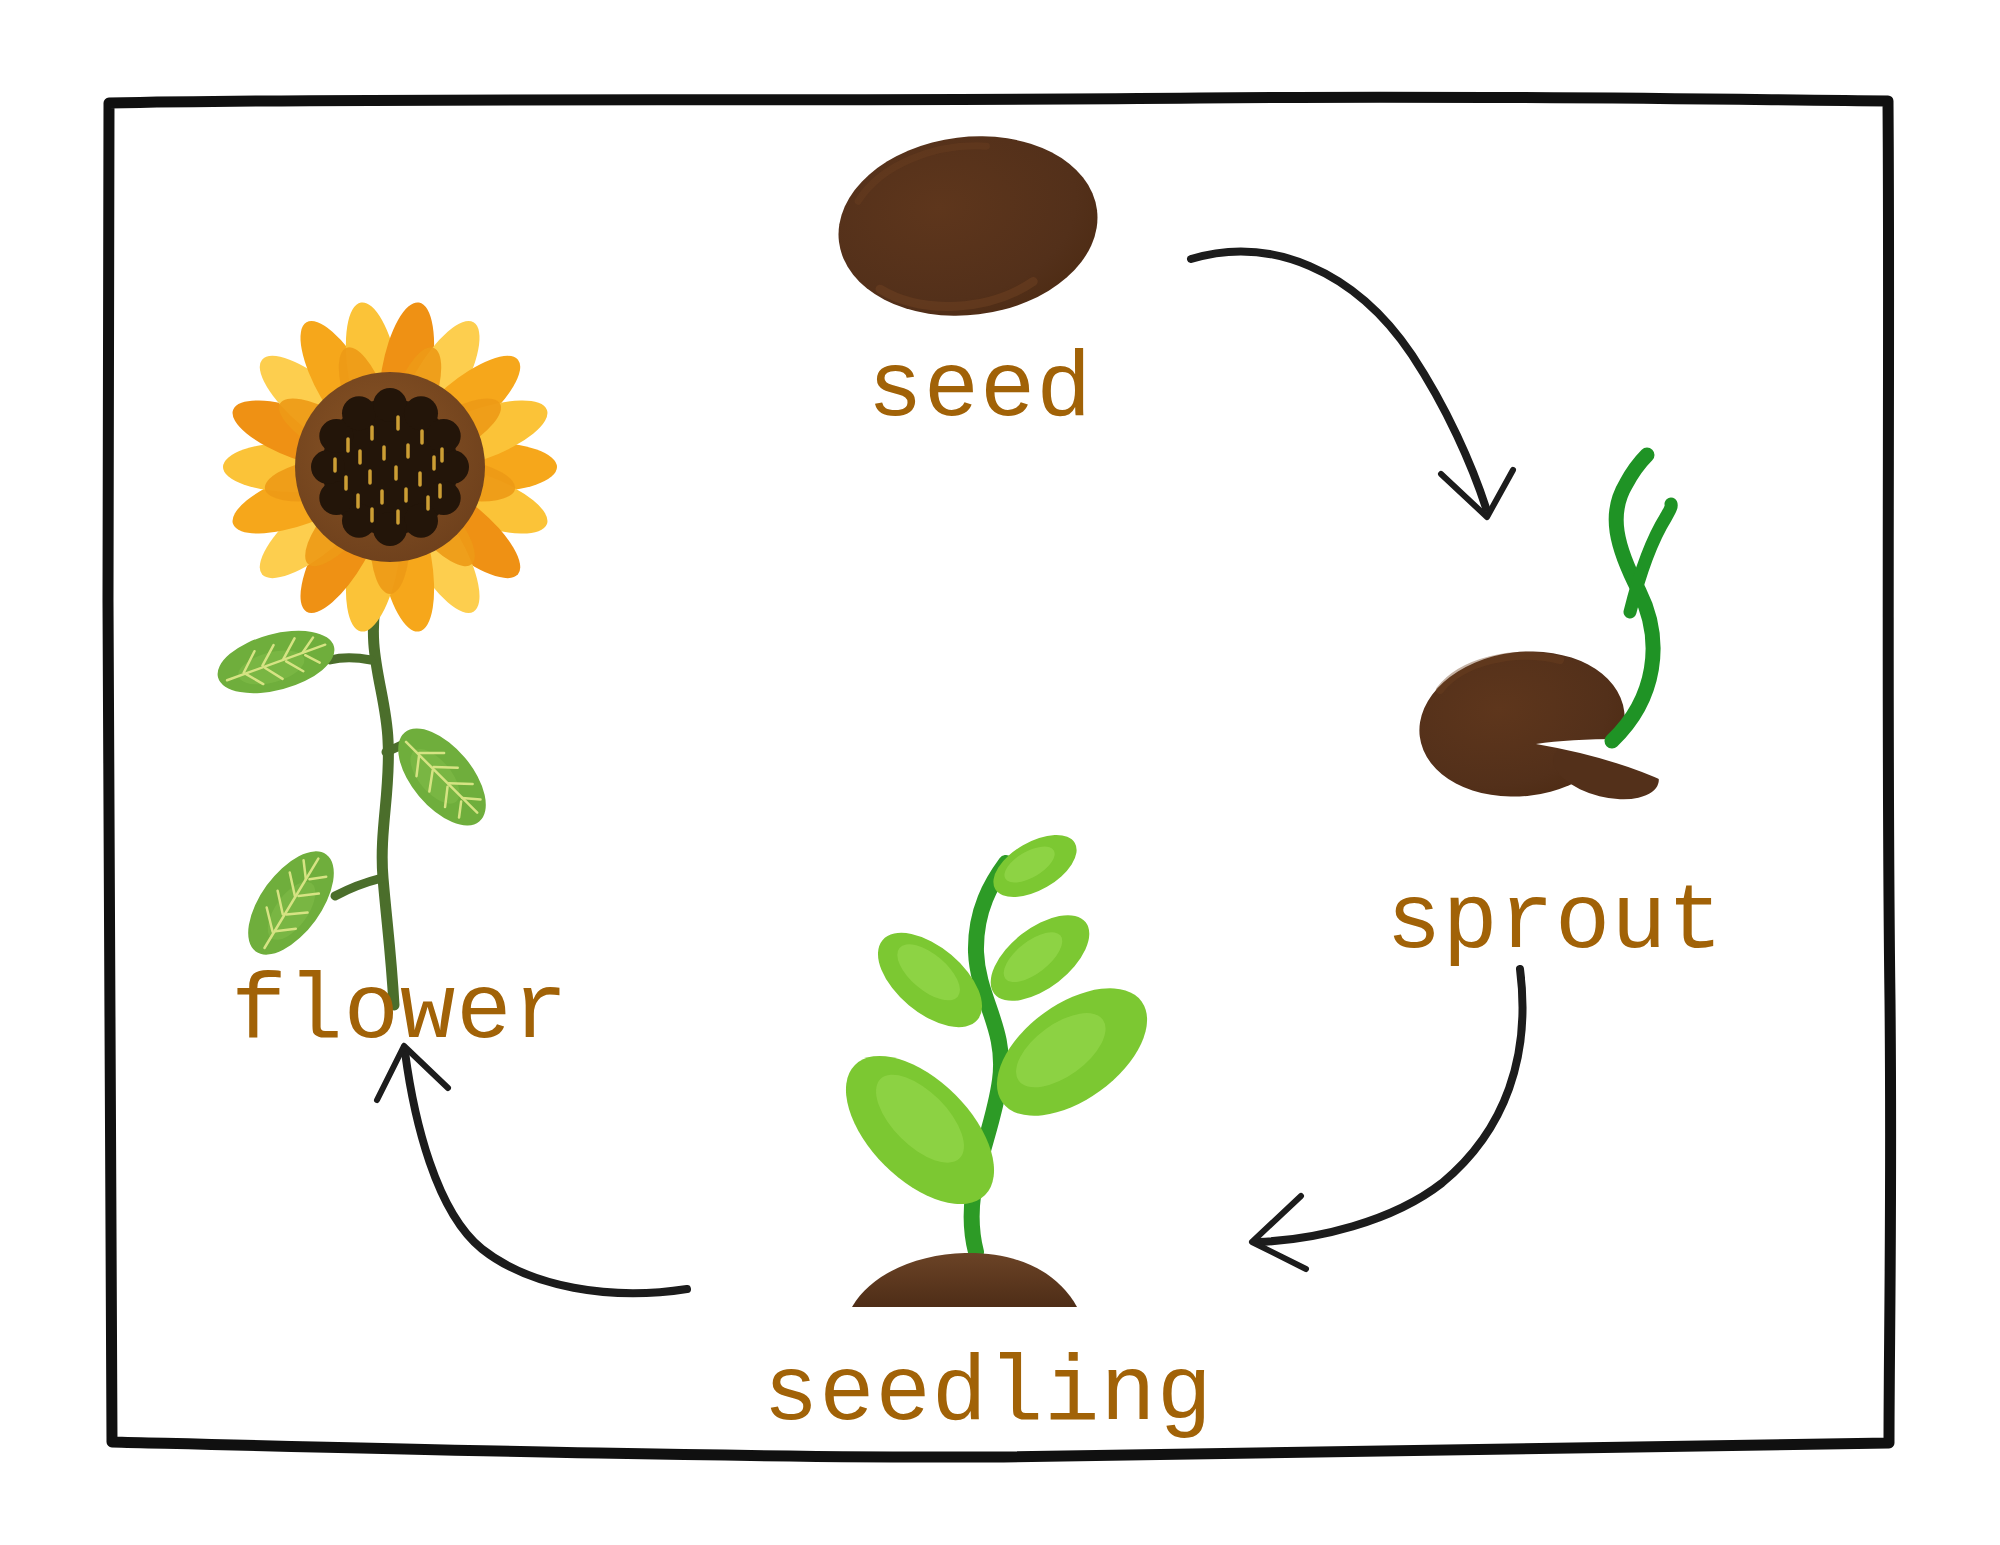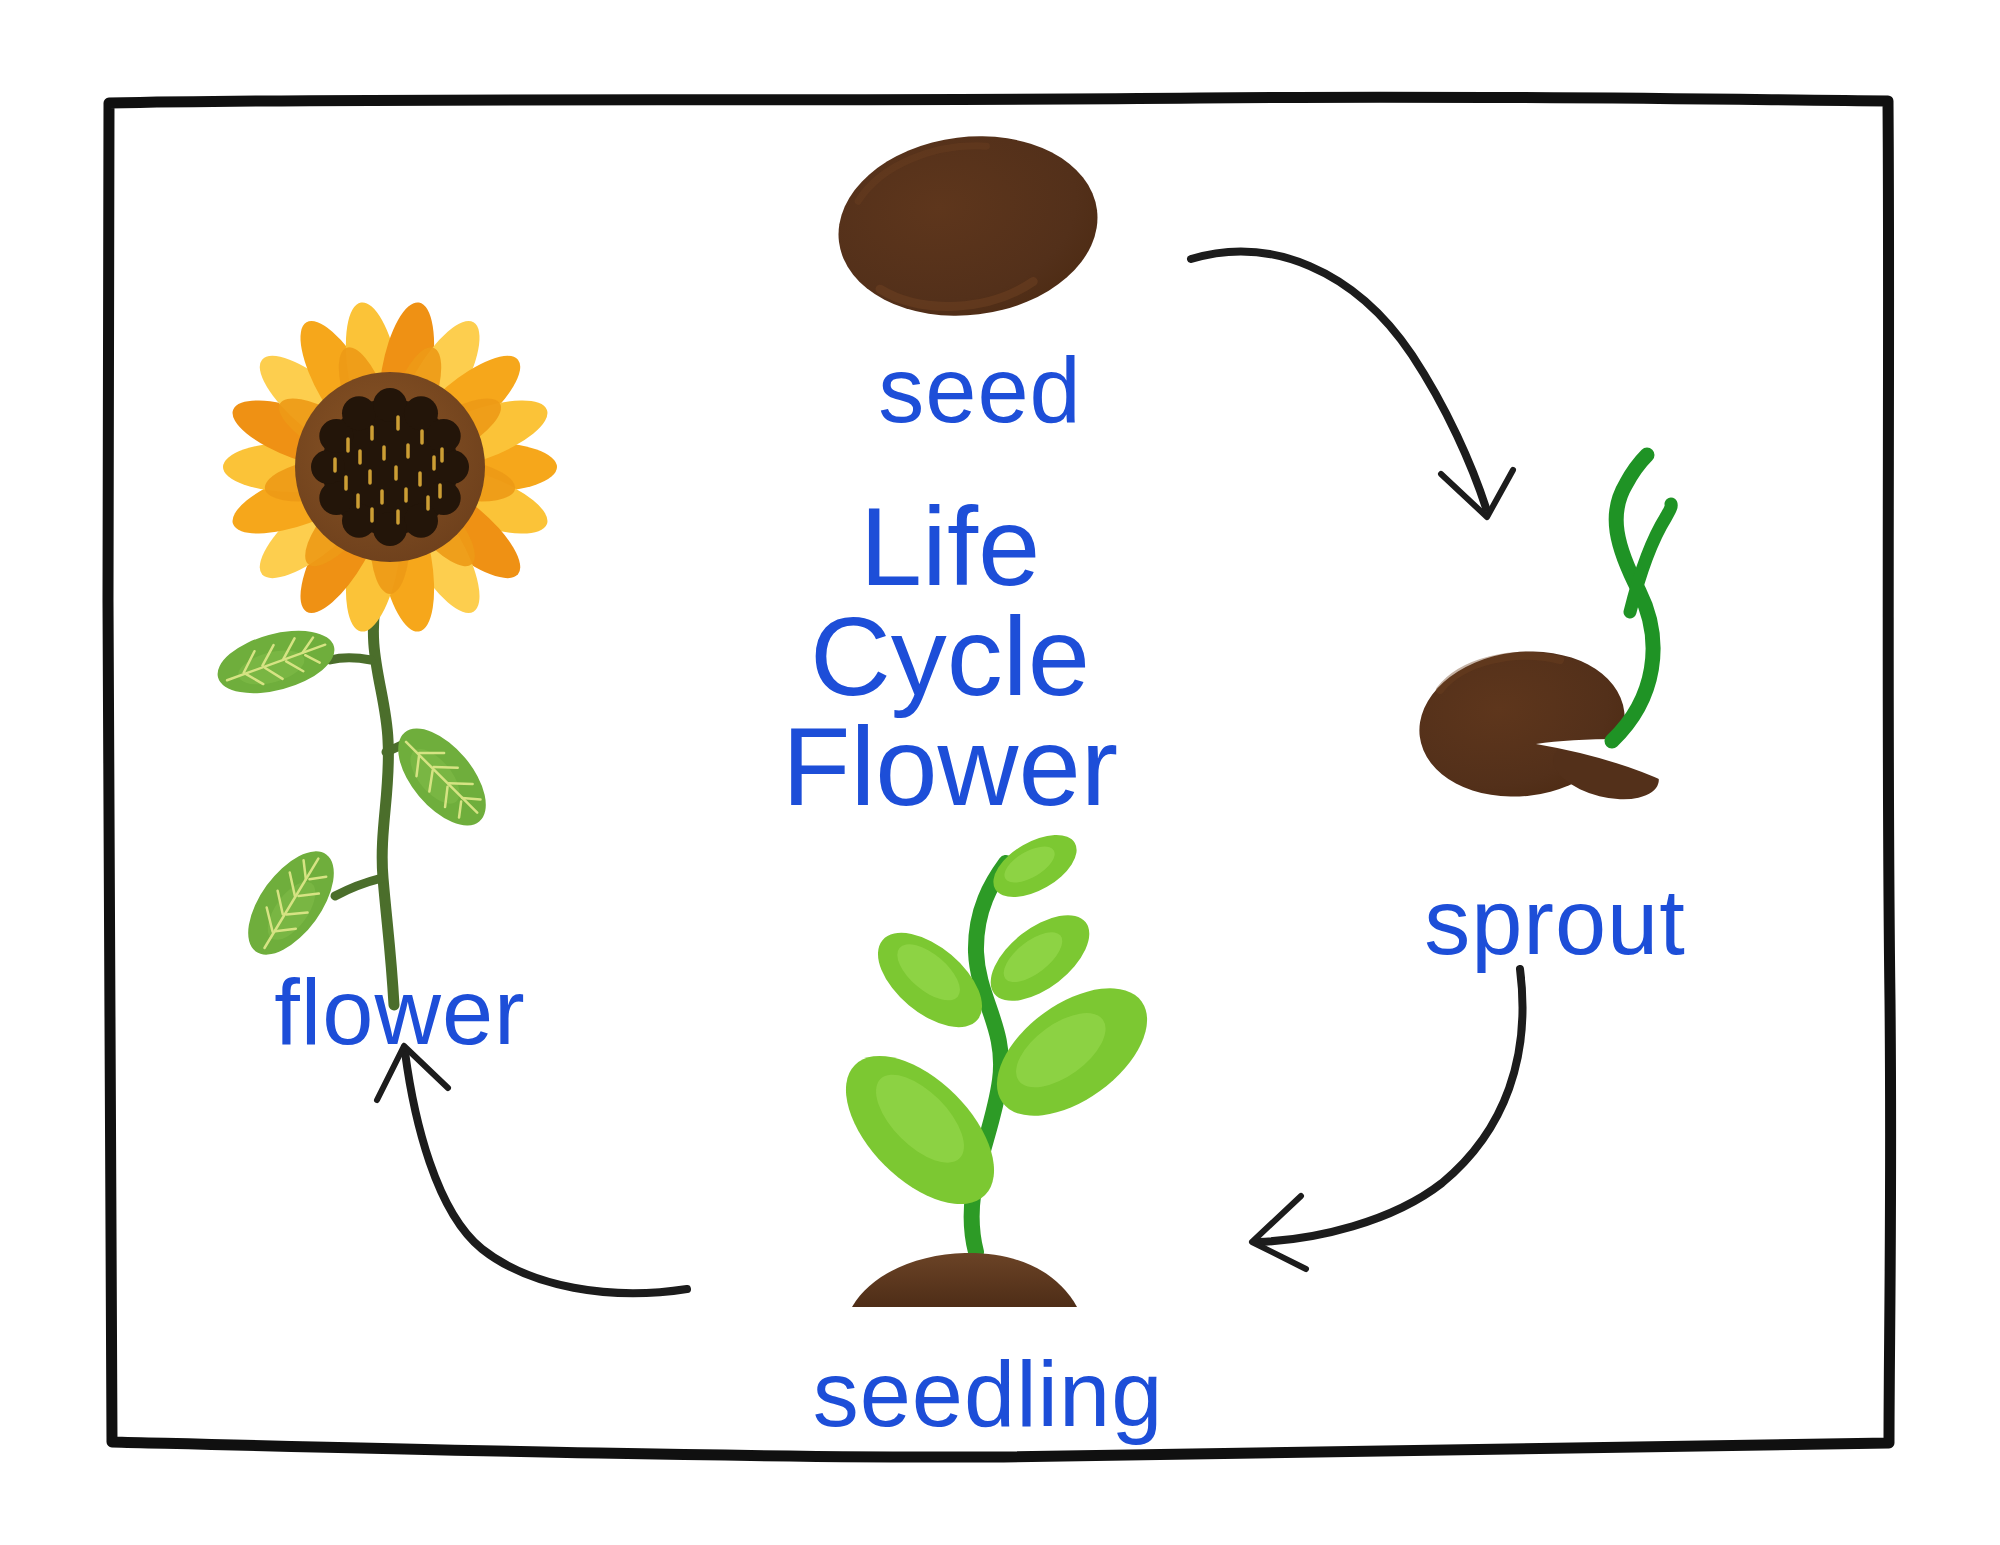--- a/index.html
+++ b/index.html
@@ -1,20 +1,20 @@
 <!DOCTYPE html>
 <html><head>
 <meta charset="utf-8">
 <style>
   html,body{margin:0;padding:0;background:#ffffff;}
   .canvas{position:relative;width:2000px;height:1545px;background:#ffffff;overflow:hidden;
           font-family:"Liberation Sans", sans-serif;}
   .art{position:absolute;left:0;top:0;width:2000px;height:1545px;}
-  .txt{position:absolute;color:#1d4ed8;white-space:nowrap;transform:translateX(-50%);
-       font-family:Liberation Sans, sans-serif;}
+  .txt{position:absolute;color:#a16207;white-space:nowrap;transform:translateX(-50%);
+       font-family:Liberation Mono, monospace;}
   .title{left:950px;top:492px;font-size:112px;line-height:110px;text-align:center;font-weight:400;}
   .title span{display:block;}
   .stage-label{font-size:92px;font-weight:400;letter-spacing:1px;}
   .lbl-seed{left:980px;top:338px;}
   .lbl-sprout{left:1537px;top:870px;margin-left:18px;}
   .lbl-seedling{left:988px;top:1342px;text-align:center;}
   .lbl-flower{left:400px;top:960px;}
 </style>
 </head>
 <body>
@@ -191,24 +191,19 @@
           </g>
           <path fill="none" stroke="#DFAD3A" stroke-width="3.5" stroke-linecap="round" opacity="0.9" d="M-42,-28 v12 M-18,-40 v12 M8,-50 v12 M32,-36 v12 M52,-18 v12
                M-55,-8 v12 M-30,-16 v12 M-6,-20 v12 M18,-22 v12 M44,-10 v12
                M-44,10 v12 M-20,4 v12 M6,0 v12 M30,6 v12 M50,18 v12
                M-32,28 v12 M-8,24 v12 M16,22 v12 M38,30 v12 M-18,42 v12 M8,44 v12"></path>
         </g>
       </g>
     </g>
   </svg>
 
-  <div class="txt title">
-    <span>Life</span>
-    <span>Cycle</span>
-    <span>Flower</span>
-  </div>
 
   <div class="txt stage-label lbl-seed">seed</div>
   <div class="txt stage-label lbl-sprout">sprout</div>
   <div class="txt stage-label lbl-seedling">seedling</div>
   <div class="txt stage-label lbl-flower">flower</div>
 
 </div>
 
 </body></html>

